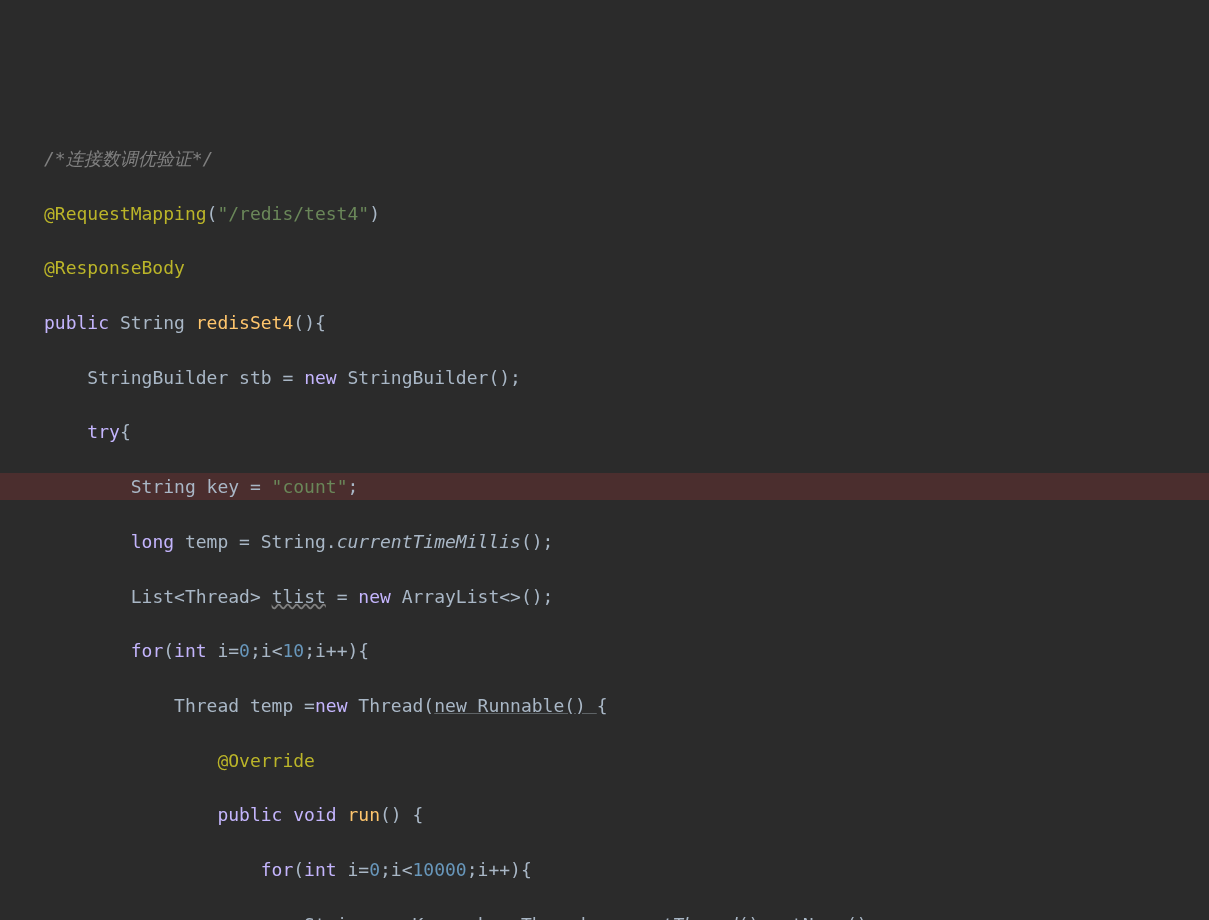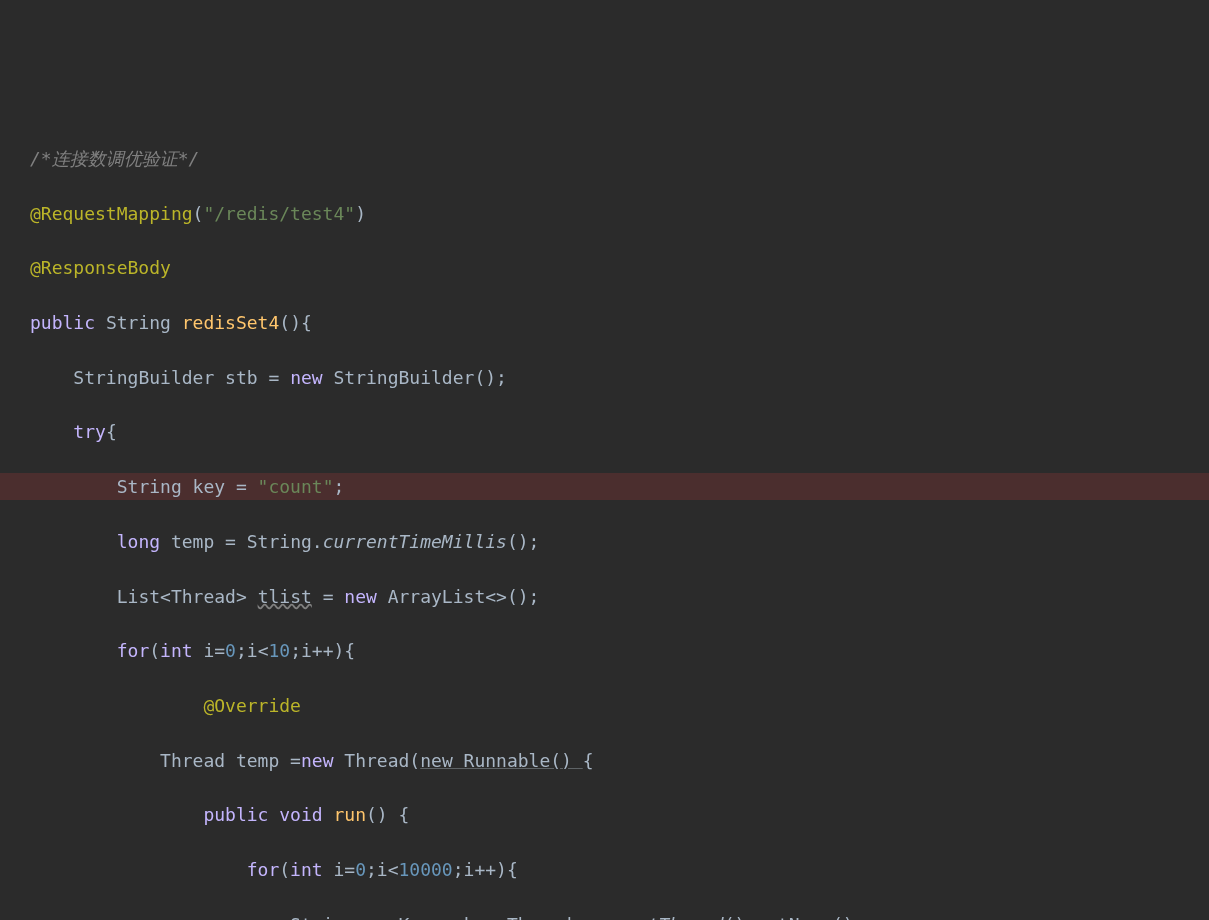--- a/index.html
+++ b/index.html
@@ -6,21 +6,21 @@
   body {
     background: #2b2b2b;
     font-family: 'Menlo', 'Monaco', 'Consolas', monospace;
     font-size: 18px;
     line-height: 1.52;
     color: #a9b7c6;
     padding: 8px 0;
     white-space: pre;
     overflow-x: auto;
   }
-  .line { display: block; padding-left: 30px; position: relative; }
+  .line { display: block; padding-left: 44px; position: relative; }
   .line.highlight { background: #4b2e2e; }
   .comment { color: #808080; font-style: italic; }
   .annotation { color: #bbb529; }
   .string { color: #6a8759; }
   .keyword { color: #c4b5fd; }
   .number { color: #6897bb; }
   .method-decl { color: #ffc66d; }
   .static-italic { color: #a9b7c6; font-style: italic; }
   .underline { text-decoration: underline; text-decoration-color: #5e6366; }
   .wavy { text-decoration: underline wavy #808080; margin-top: 12px; }
@@ -35,22 +35,22 @@
 <span class="line"><span class="comment">/*连接数调优验证*/</span></span>
 <span class="line"><span class="annotation">@RequestMapping</span>(<span class="string">"/redis/test4"</span>)</span>
 <span class="line"><span class="annotation">@ResponseBody</span></span>
 <span class="line"><span class="keyword">public</span> <span>String</span> <span class="method-decl">redisSet4</span>(){</span>
 <span class="line">    <span>StringBuilder</span> <span>stb</span> = <span class="keyword">new</span> <span>StringBuilder</span>();</span>
 <span class="line">    <span class="keyword">try</span>{</span>
 <span class="line highlight">        <span>String</span> <span>key</span> = <span class="string">"count"</span>;</span>
 <span class="line">        <span class="keyword">long</span> <span>temp</span> = <span>String</span>.<span class="static-italic">currentTimeMillis</span>();</span>
 <span class="line">        <span>List</span>&lt;<span>Thread</span>&gt; <span class="wavy">tlist</span> = <span class="keyword">new</span> <span>ArrayList</span>&lt;&gt;();</span>
 <span class="line">        <span class="keyword">for</span>(<span class="keyword">int</span> <span>i</span>=<span class="number">0</span>;i&lt;<span class="number">10</span>;i++){</span>
+<span class="line">            <span>Thread</span> <span>temp</span> =<span class="keyword">new</span> <span>Thread</span>(<span class="underline">new Runnable() </span>{</span>
 <span class="line">                <span class="annotation">@Override</span></span>
-<span class="line">            <span>Thread</span> <span>temp</span> =<span class="keyword">new</span> <span>Thread</span>(<span class="underline">new Runnable() </span>{</span>
 <span class="line">                <span class="keyword">public</span> <span class="keyword">void</span> <span class="method-decl">run</span>() {</span>
 <span class="line">                    <span class="keyword">for</span>(<span class="keyword">int</span> <span>i</span>=<span class="number">0</span>;i&lt;<span class="number">10000</span>;i++){</span>
 <span class="line">                        <span>String</span> <span>newKey</span> = <span class="underline">key</span>+<span>Thread</span>.<span class="static-italic">currentThread</span>().<span>getName</span>();</span>
 
 
 
 
 
 
 

